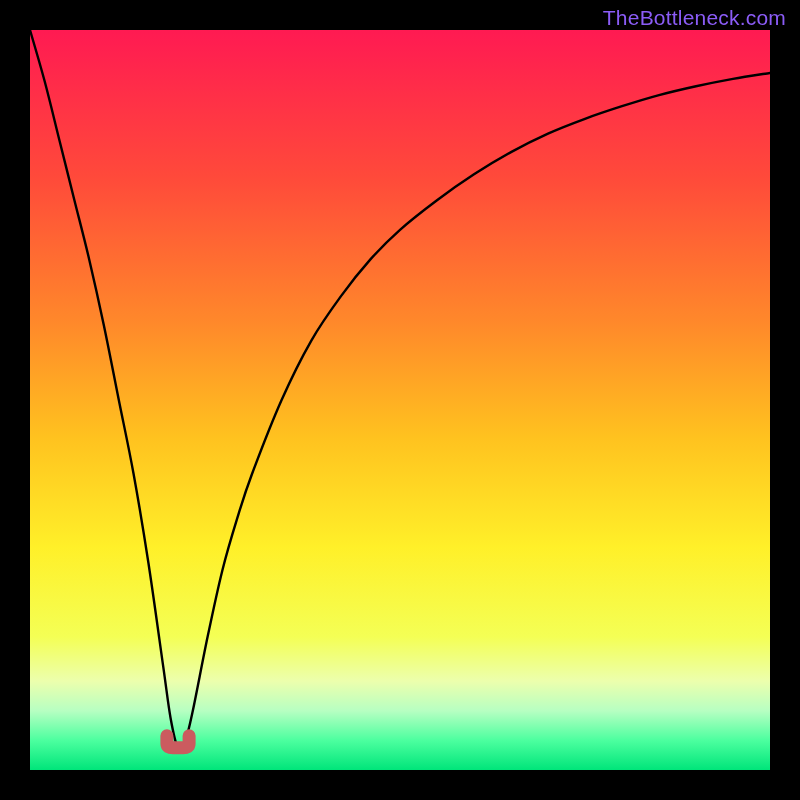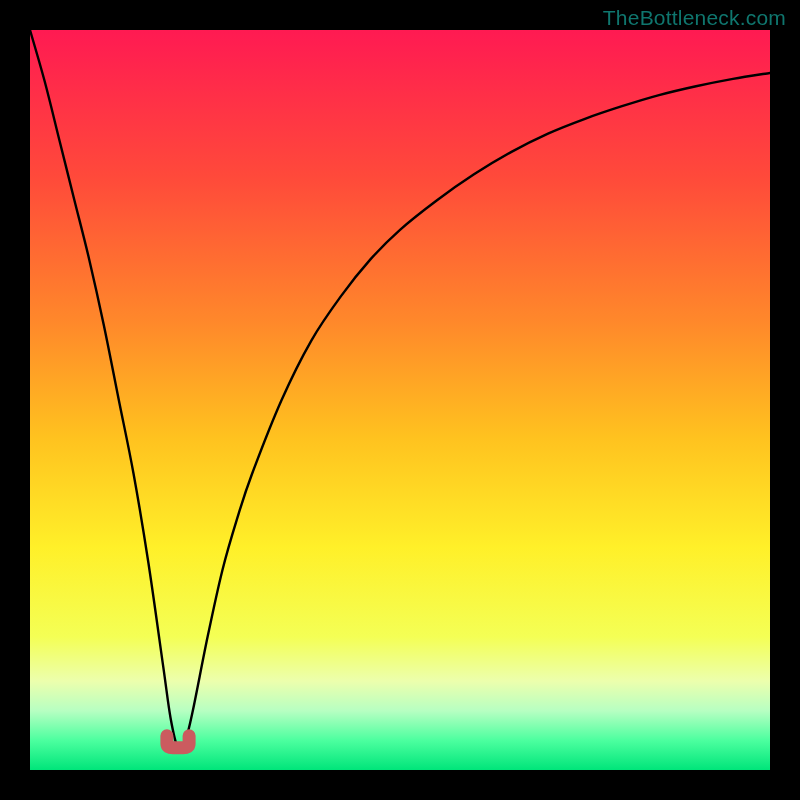--- a/index.html
+++ b/index.html
@@ -26,21 +26,21 @@
     overflow: hidden;
   }
   .gradient {
     position: absolute;
     inset: 0;
   }
   .watermark {
     position: absolute;
     top: 6px;
     right: 14px;
-    color: #0f766e;
+    color: #8b5cf6;
     font-size: 21px;
     font-weight: 500;
     letter-spacing: 0.2px;
   }
   svg.curve {
     position: absolute;
     inset: 0;
   }
 </style>
 </head>

